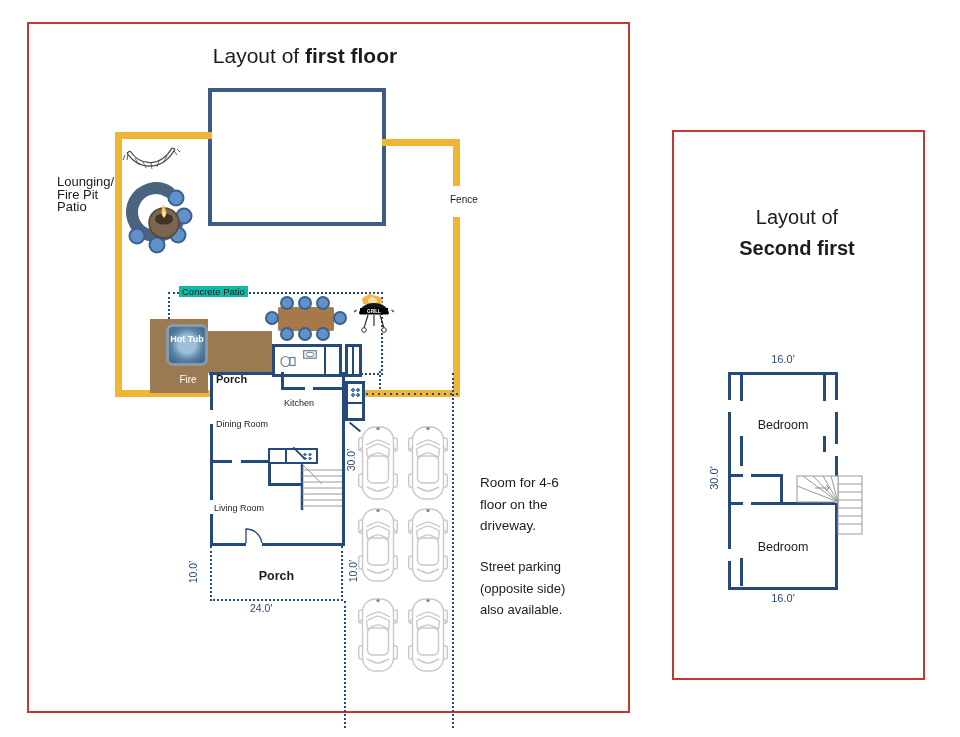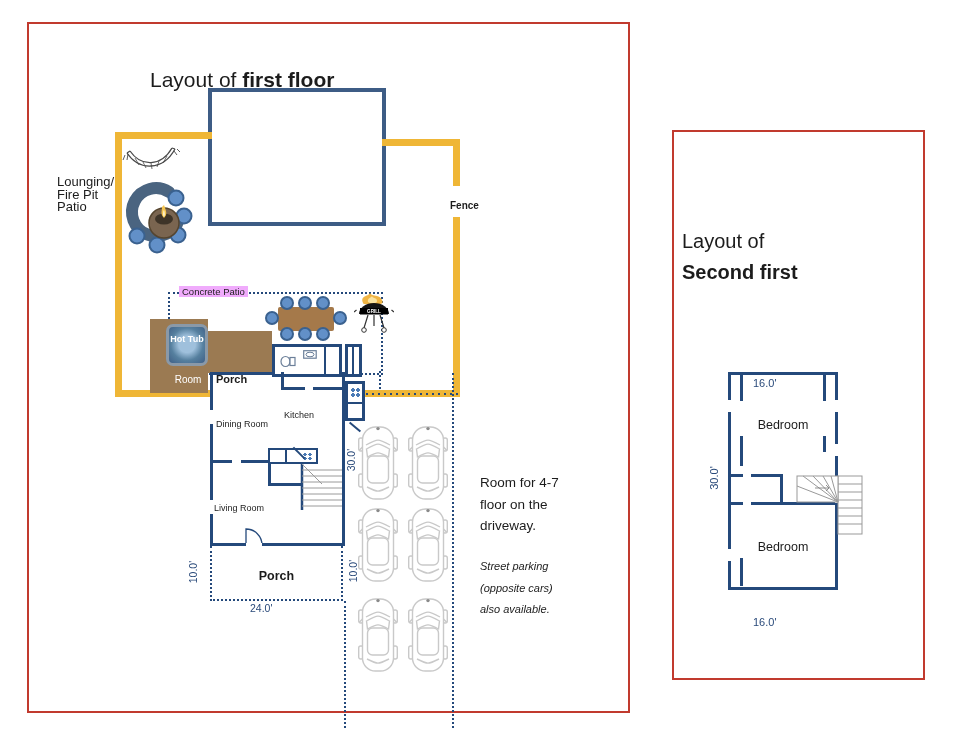--- a/index.html
+++ b/index.html
@@ -12,51 +12,51 @@
   .w{position:absolute;background:#24497b;}
   .y{position:absolute;background:#efb636;}
   .gap{position:absolute;background:#fff;}
   .dotrect{position:absolute;border:2px dotted #24497b;}
   .dotline-v{position:absolute;width:0;border-left:2px dotted #24497b;}
   .chair{position:absolute;width:14px;height:14px;border-radius:50%;
          background:#6290c8;border:2px solid #3a618f;box-sizing:border-box;}
   .counter{position:absolute;border:2px solid #24497b;background:#fff;box-sizing:border-box;}
   .room-box{position:absolute;background:#fff;border:3px solid #24497b;box-sizing:border-box;}
   .rot{transform:rotate(-90deg);transform-origin:center;}
-  .center{text-align:left;margin-top:24px;}
+  .center{text-align:center;}
   .small{font-size:9px;}
   b{font-weight:bold;}
 </style>
 </head>
 <body>
 
 <div class="stage">
 
   <div class="panel" style="left:27px;top:22px;width:599px;height:687px;"></div>
 
   <div class="txt center" style="left:150px;top:44px;width:310px;font-size:21px;">
     <span>Layout of</span>
     <b>first floor</b>
   </div>
 
   <div class="abs" style="left:208px;top:88px;width:170px;height:130px;border:4px solid #3d5c85;background:#fff;"></div>
 
   <div class="dotrect" style="left:168px;top:292px;width:211px;height:79px;"></div>
   <div class="dotline-v" style="left:379px;top:371px;height:26px;"></div>
-  <div class="txt" style="left:179px;top:286px;font-size:9.5px;background:#f0abfc;padding:0 3px;">Concrete Patio</div>
+  <div class="txt" style="left:179px;top:286px;font-size:9.5px;background:#14b8a6;padding:0 3px;">Concrete Patio</div>
 
   <div>
     <div class="y" style="left:115px;top:132px;width:97px;height:7px;"></div>
     <div class="y" style="left:115px;top:132px;width:7px;height:265px;"></div>
     <div class="y" style="left:382px;top:139px;width:78px;height:7px;"></div>
     <div class="y" style="left:453px;top:139px;width:7px;height:47px;"></div>
     <div class="y" style="left:453px;top:217px;width:7px;height:180px;"></div>
     <div class="y" style="left:115px;top:390px;width:345px;height:7px;"></div>
   </div>
-  <div class="txt" style="left:450px;top:200px;font-size:10px;font-weight:bold;">Fence</div>
+  <div class="txt" style="left:450px;top:194px;font-size:10px;">Fence</div>
 
   <div class="txt" style="left:57px;top:176px;font-size:13px;line-height:12.5px;">
     <div>Lounging/</div>
     <div>Fire Pit</div>
     <div>Patio</div>
   </div>
 
   <svg class="abs" style="left:121px;top:141px;" width="60" height="38" viewBox="0 0 60 38">
     <g stroke="#4a4a4a" fill="none" stroke-width="1.3">
       <path d="M6 12 C18 30, 42 30, 54 8"></path>
@@ -75,21 +75,21 @@
     <circle cx="39" cy="69" r="7.5" fill="#6290c8" stroke="#3a618f" stroke-width="2"></circle>
     <circle cx="19" cy="60" r="7.5" fill="#6290c8" stroke="#3a618f" stroke-width="2"></circle>
     <circle cx="46" cy="47" r="15" fill="#7a6550" stroke="#55452f" stroke-width="1.5"></circle>
     <ellipse cx="46" cy="43" rx="9" ry="5.5" fill="#3e3428"></ellipse>
     <path d="M44 31 C44 36,42 38,46 42 C50 38,48 35,46 29 Z" fill="#f5c54f"></path>
     <path d="M45.3 35 C45 38,44.5 39,46 41 C47.6 39,47 37,46 34 Z" fill="#fdf0c9"></path>
   </svg>
 
   <div class="abs" style="left:150px;top:319px;width:58px;height:74px;background:#9b7a52;"></div>
   <div class="abs" style="left:208px;top:331px;width:64px;height:42px;background:#9b7a52;"></div>
-  <div class="txt" style="left:168px;top:374px;width:40px;text-align:center;color:#fff;font-size:10px;">Room</div>
+  <div class="txt" style="left:168px;top:374px;width:40px;text-align:center;color:#fff;font-size:10px;">Fire</div>
 
   <div class="abs" style="left:166px;top:324px;width:42px;height:42px;border:3px solid #8a99a8;border-radius:7px;
               box-sizing:border-box;background:radial-gradient(circle at 50% 48%, #9fc0dc 0 32%, #56809f 62%, #3f5f86);">
     <div class="txt" style="position:absolute;left:0;top:7px;width:36px;text-align:center;color:#fff;
                 font-size:9px;font-weight:bold;line-height:10px;white-space:normal;">Hot Tub</div>
   </div>
 
   <div class="abs" style="left:278px;top:307px;width:56px;height:24px;background:#a5794a;border-radius:2px;"></div>
   <div class="chair" style="left:280px;top:296px;"></div>
   <div class="chair" style="left:298px;top:296px;"></div>
@@ -209,40 +209,40 @@
 
   <div class="abs" style="left:291px;top:452px;width:16px;height:2px;background:#24497b;transform:rotate(45deg);"></div>
   <div class="abs" style="left:348px;top:426px;width:14px;height:2px;background:#24497b;transform:rotate(40deg);"></div>
 
   <svg class="abs" style="left:243px;top:526px;" width="22" height="21" viewBox="0 0 22 21">
     <path d="M3 19 L3 3 A16 16 0 0 1 19 19 Z" fill="#fff" stroke="#24497b" stroke-width="1.3"></path>
   </svg>
   <div class="gap" style="left:246px;top:543px;width:16px;height:3px;"></div>
 
   <div class="txt" style="left:216px;top:373px;font-size:11px;font-weight:bold;">Porch</div>
-  <div class="txt small" style="left:284px;top:410px;">Kitchen</div>
+  <div class="txt small" style="left:284px;top:398px;">Kitchen</div>
   <div class="txt small" style="left:216px;top:419px;">Dining Room</div>
   <div class="txt small" style="left:214px;top:503px;">Living Room</div>
 
   <div class="abs" style="left:210px;top:546px;width:133px;height:55px;border:2px dotted #24497b;border-top:none;box-sizing:border-box;"></div>
   <div class="txt" style="left:210px;top:569px;width:133px;text-align:center;font-size:12.5px;font-weight:bold;">Porch</div>
 
   <div class="txt navy rot" style="left:334px;top:454px;width:34px;font-size:10.5px;text-align:center;">30.0'</div>
   <div class="txt navy rot" style="left:176px;top:566px;width:34px;font-size:10.5px;text-align:center;">10.0'</div>
   <div class="txt navy rot" style="left:336px;top:565px;width:34px;font-size:10.5px;text-align:center;">10.0'</div>
   <div class="txt navy" style="left:250px;top:602px;font-size:10.5px;">24.0'</div>
 
   <div class="txt" style="left:480px;top:472px;font-size:13.5px;line-height:21.5px;">
-    <div>Room for 4-7</div>
+    <div>Room for 4-6</div>
     <div>floor on the</div>
     <div>driveway.</div>
   </div>
-  <div class="txt" style="left:480px;top:556px;font-size:11px;line-height:21.5px;font-style:italic;">
+  <div class="txt" style="left:480px;top:556px;font-size:13px;line-height:21.5px;">
     <div>Street parking</div>
-    <div>(opposite cars)</div>
+    <div>(opposite side)</div>
     <div>also available.</div>
   </div>
 
   <div class="panel" style="left:672px;top:130px;width:249px;height:546px;"></div>
 
   <div class="txt center" style="left:682px;top:202px;width:230px;font-size:20px;line-height:31px;">
     <div>Layout of</div>
     <b>Second first</b>
   </div>
 

